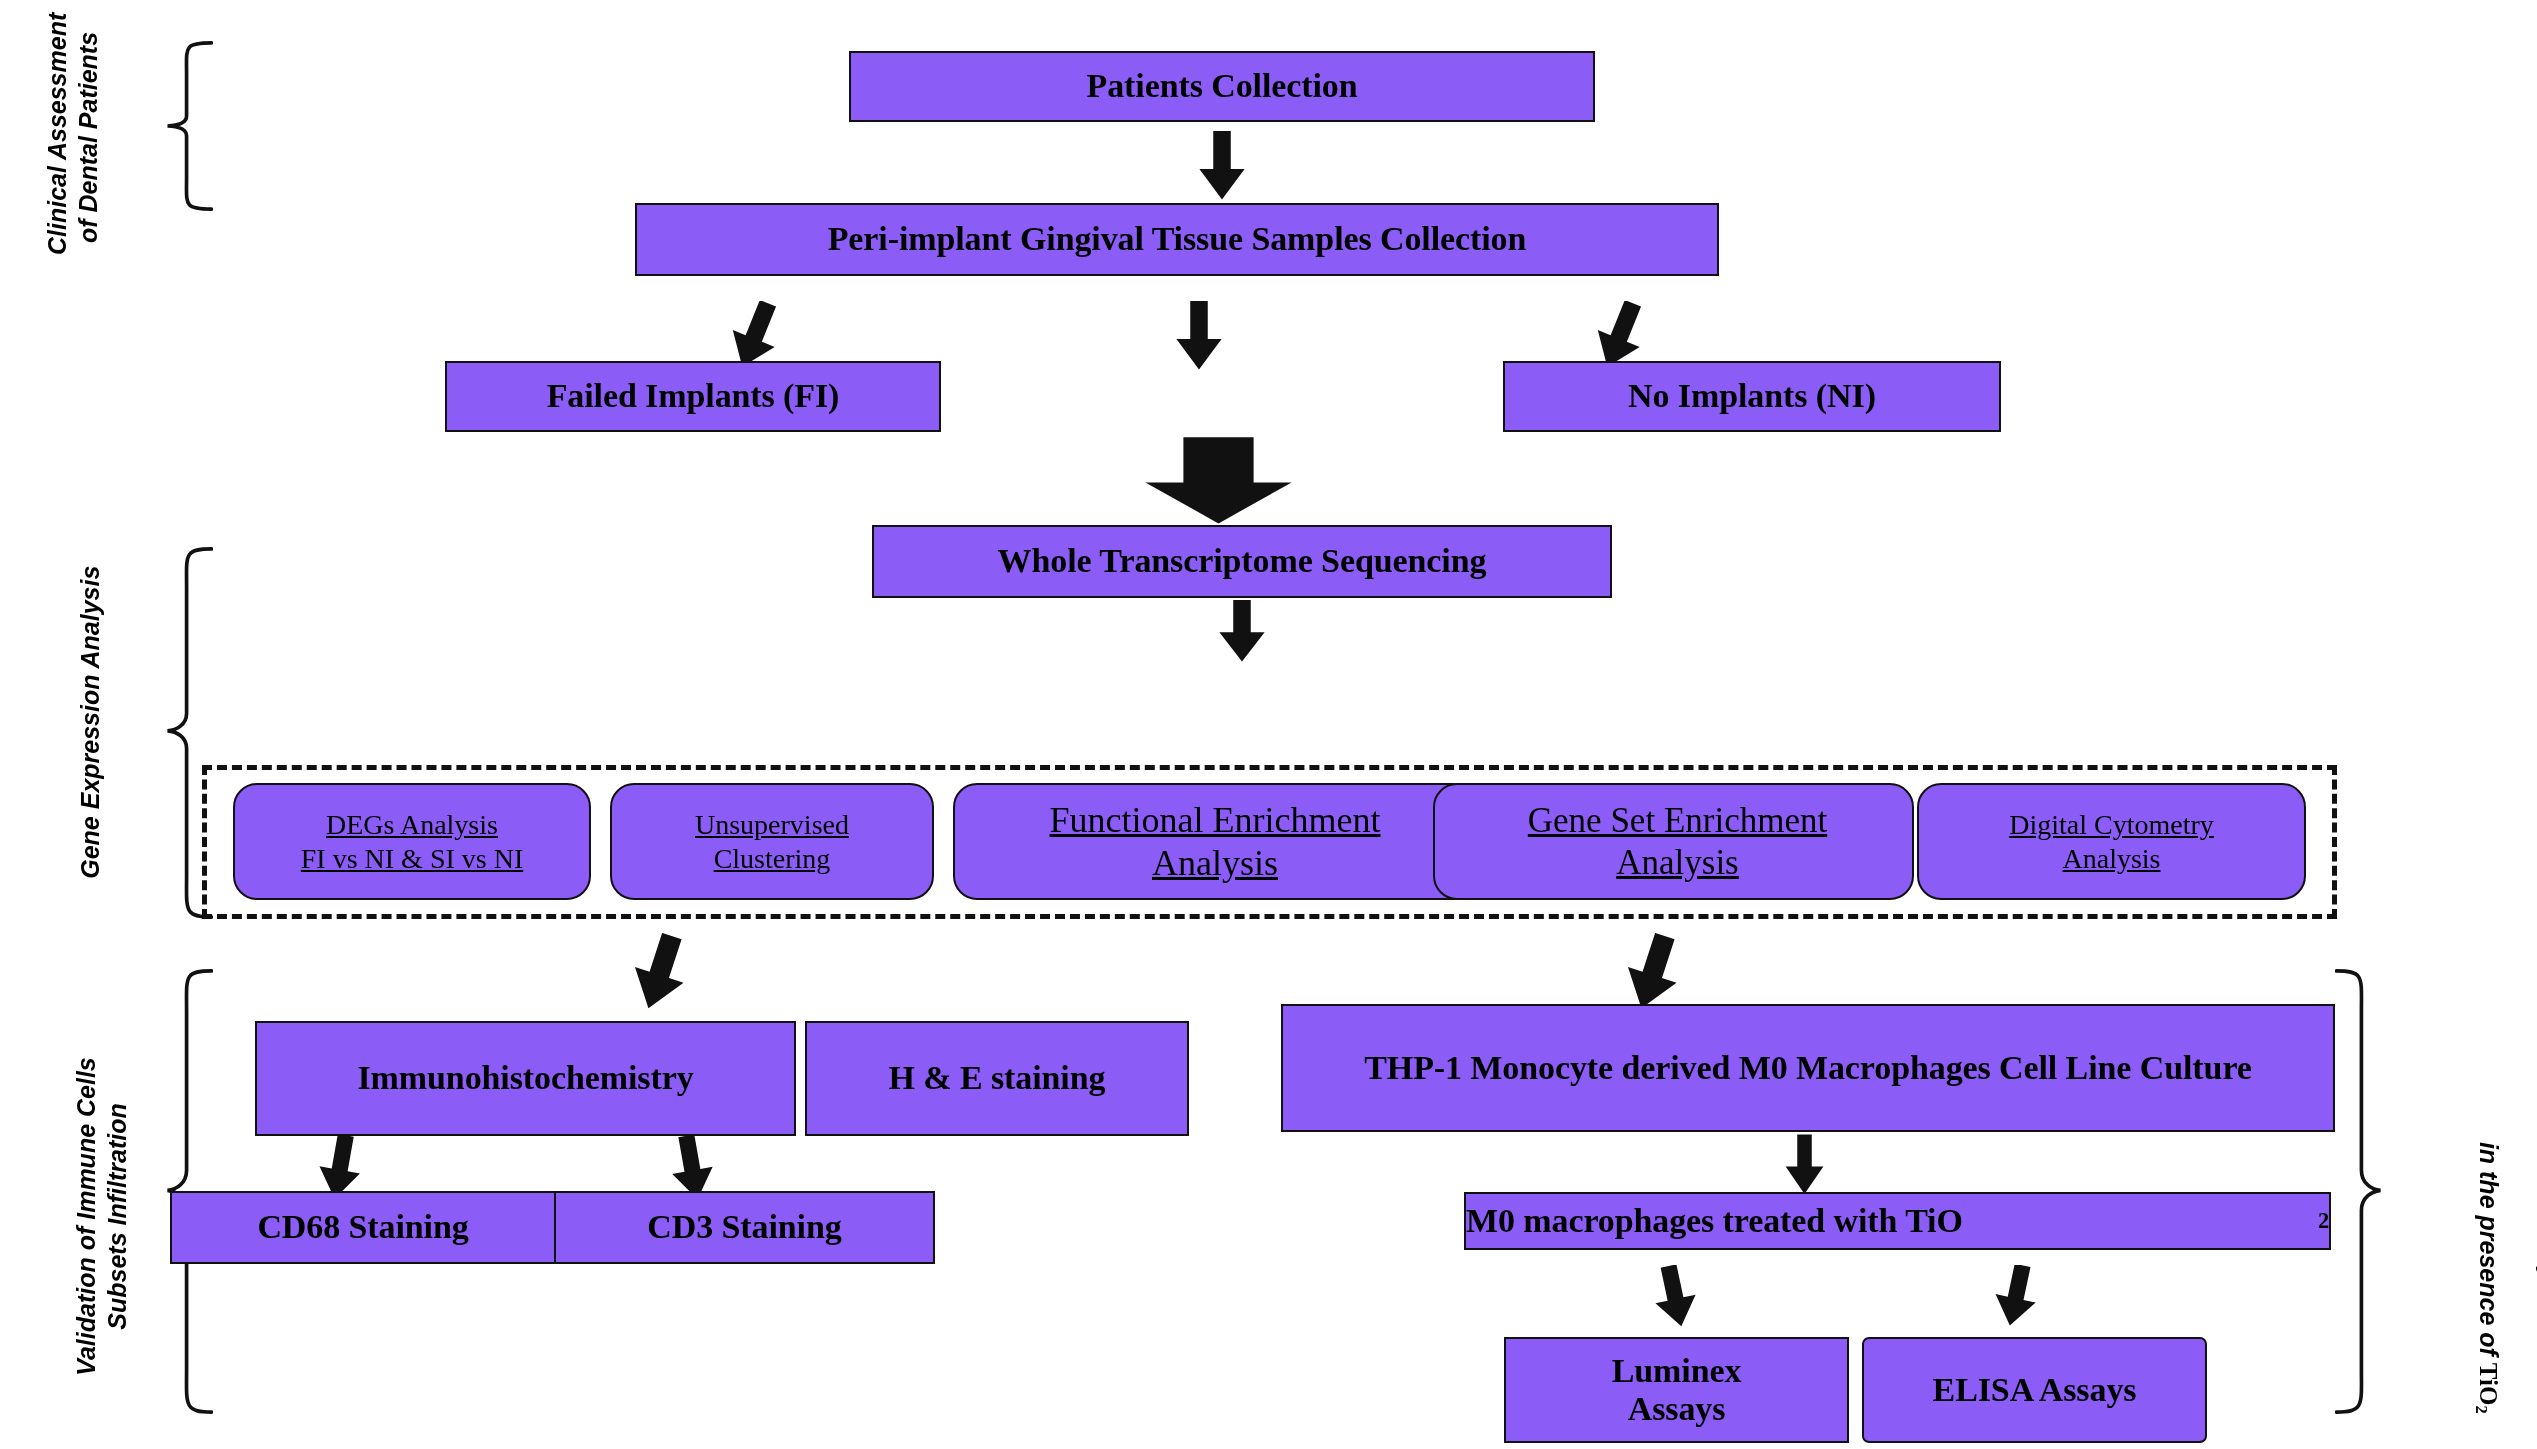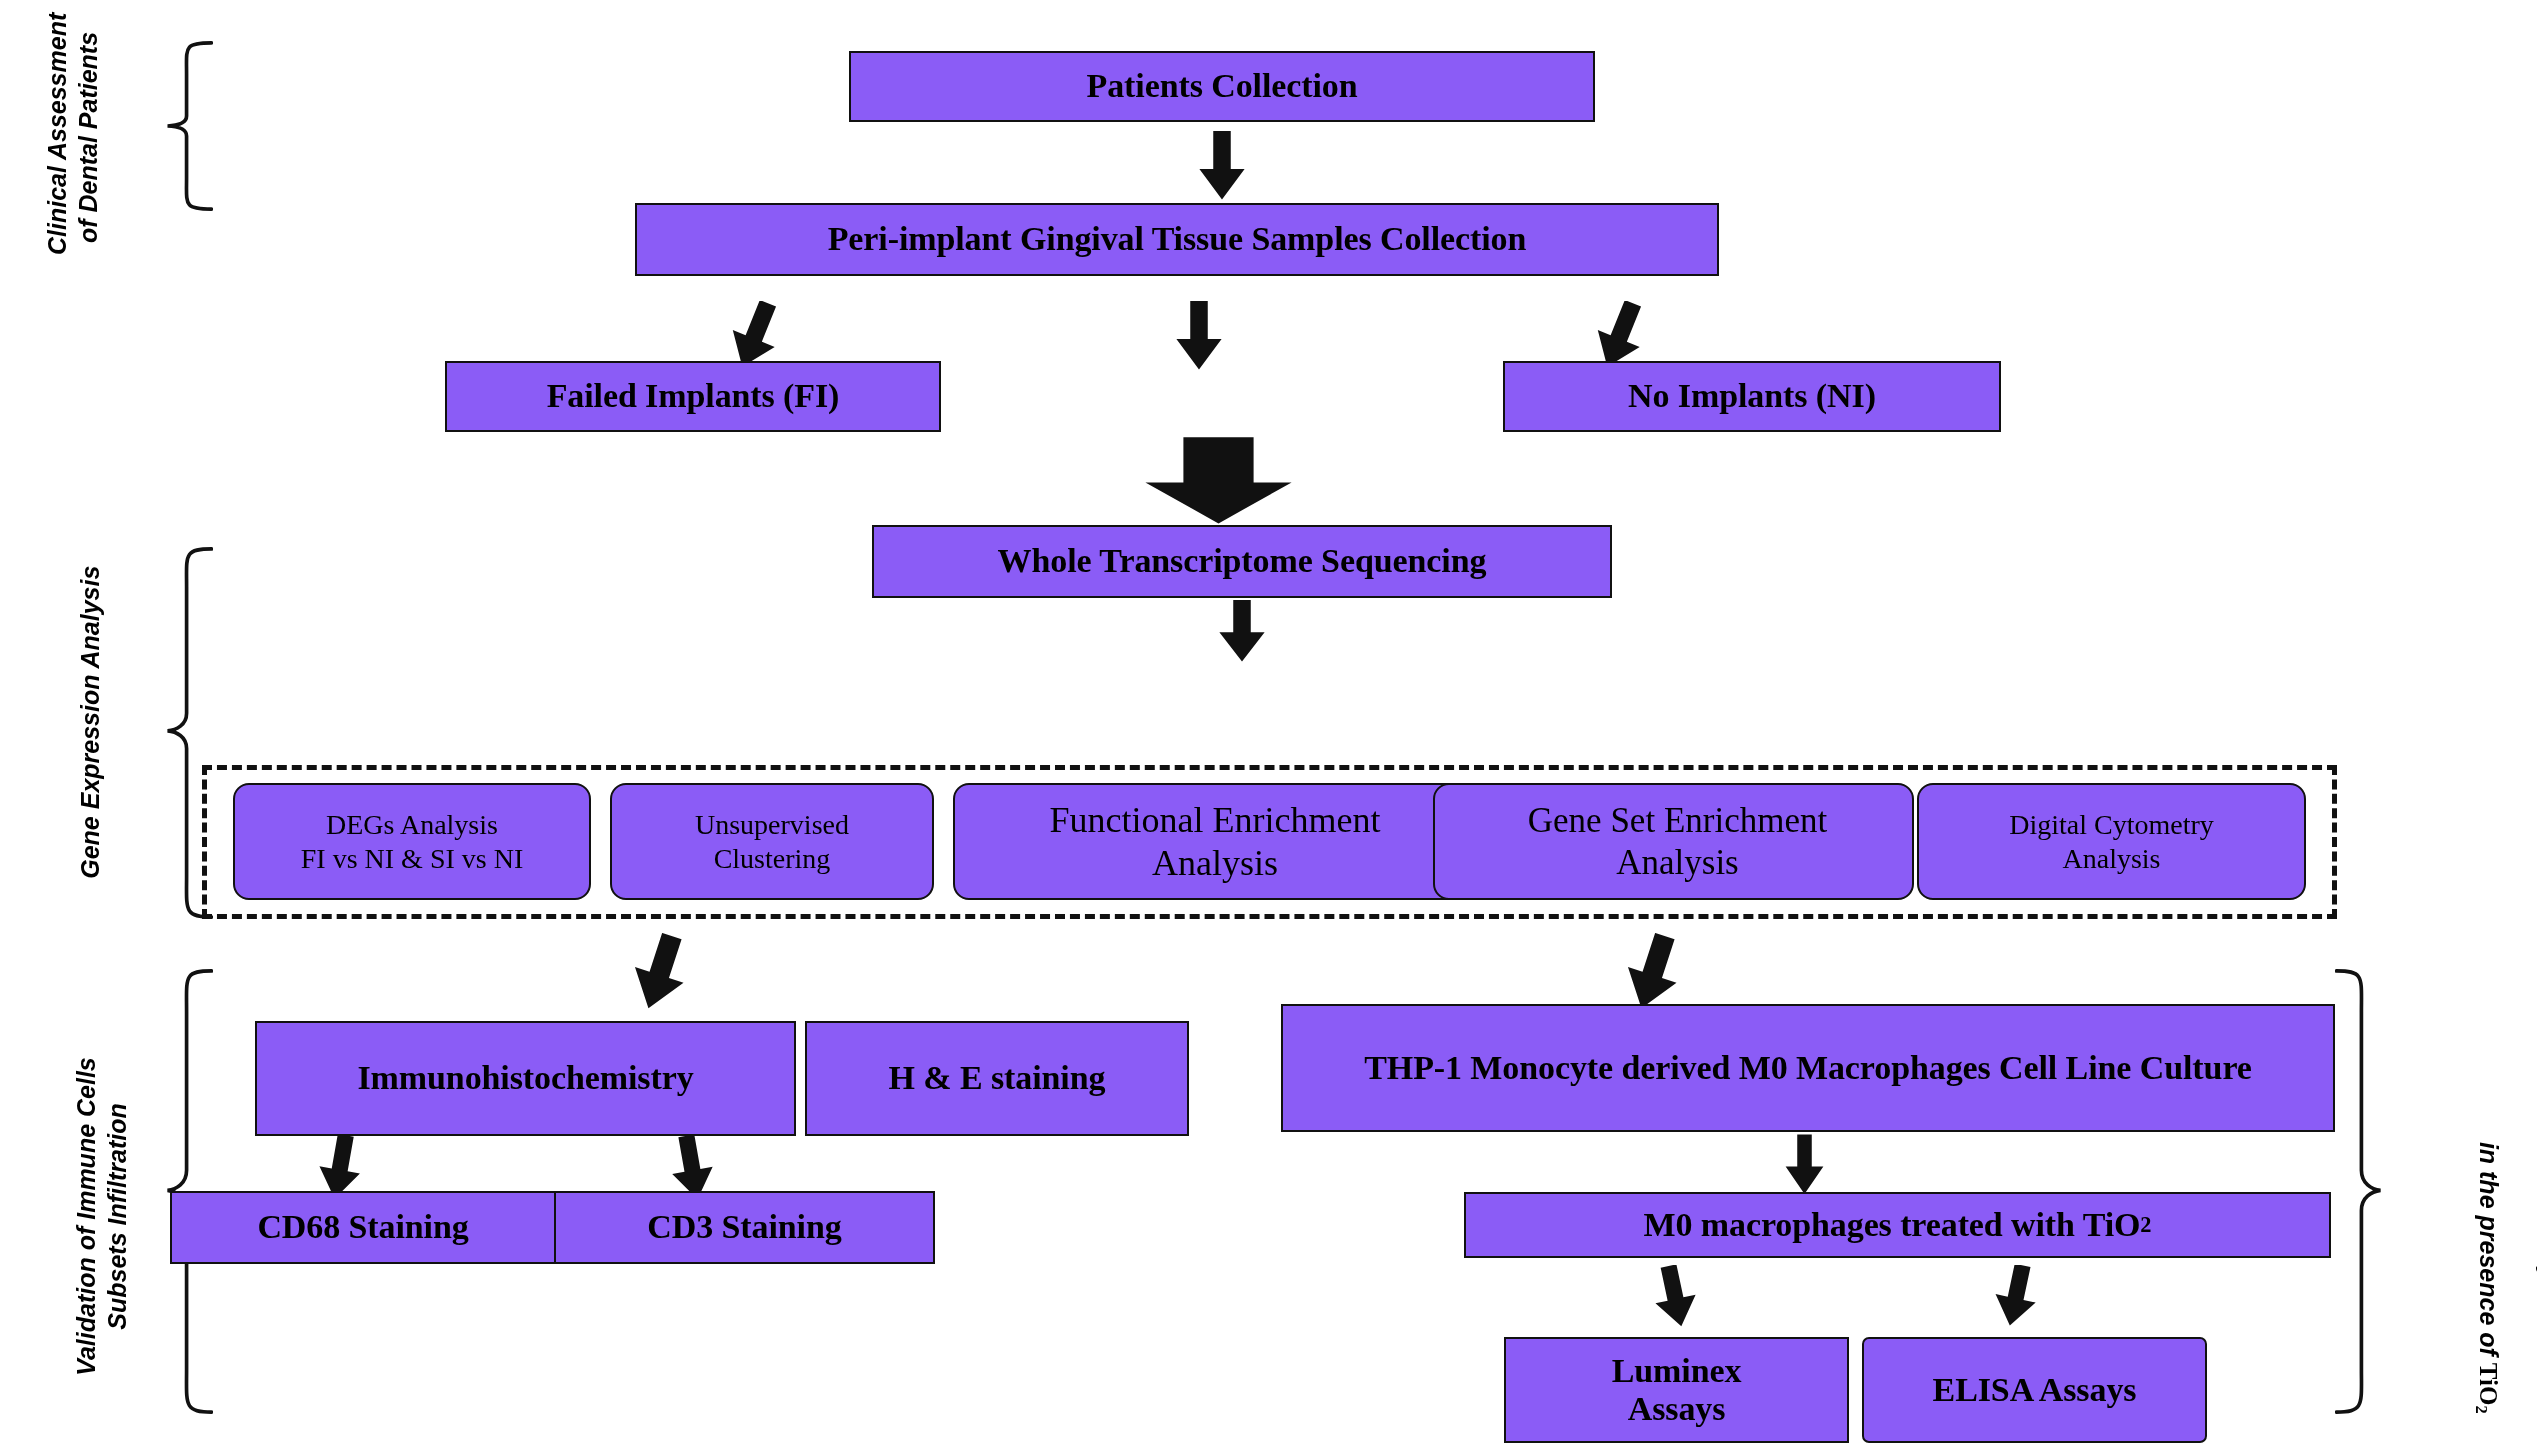--- a/index.html
+++ b/index.html
@@ -8,22 +8,22 @@
 
   
   .node{position:absolute;box-sizing:border-box;display:flex;align-items:center;
         justify-content:center;text-align:center;background:#8b5cf6;color:#000;}
 
   
   .box{border:2.2px solid #111;font-family:"Liberation Serif",serif;font-weight:bold;
        line-height:1.12;letter-spacing:-0.1px;}
 
   
-  .rbox{border:2.2px solid #111;border-radius:16px;font-family:"Liberation Serif",serif;
-        font-weight:normal;line-height:1.18;}
+  .rbox{border:2.2px solid #111;border-radius:24px;font-family:"Liberation Serif",serif;
+        font-weight:normal;line-height:1.18;text-decoration:underline;}
 
   
   .dashed{position:absolute;box-sizing:border-box;
           border:5.1px dashed #111;background:transparent;}
 
   
   .vlabel{position:absolute;font-family:"Liberation Sans",sans-serif;font-weight:bold;
           font-style:italic;color:#000;white-space:pre;line-height:1.22;text-align:center;}
   .vlabel.left{transform-origin:center center;transform:rotate(-90deg);}
   .vlabel.right{transform-origin:center center;transform:rotate(90deg);}
@@ -175,21 +175,21 @@
   <div class="node box" style="left:170px;top:1191px;width:386px;height:73px;font-size:34px;">CD68 Staining</div>
 
   <div class="node box" style="left:554px;top:1191px;width:381px;height:73px;font-size:34px;">CD3 Staining</div>
 
   <div class="node box" style="left:1281px;top:1004px;width:1054px;height:128px;font-size:34px;padding:0 16px;">THP-1 Monocyte derived M0 Macrophages Cell Line Culture</div>
 
   <svg class="arrow" style="left:1782px;top:1134px;" width="45" height="62" viewBox="0 0 62 84">
     <path d="M21 0 L41 0 L41 44 L57 44 L31 82 L5 44 L21 44 Z" fill="#111"></path>
   </svg>
 
-  <div class="node box" style="left:1464px;top:1192px;width:867px;height:66px;font-size:34px;">
+  <div class="node box" style="left:1464px;top:1192px;width:867px;height:58px;font-size:34px;justify-content:space-between;">
     <span>M0 macrophages treated with TiO</span>
       <sub>2</sub>
   </div>
 
   <svg class="arrow" style="left:1650px;top:1265px;" width="53" height="63" viewBox="0 0 72 86">
     <g transform="rotate(-12 36 43)">
       <path d="M23 0 L45 0 L45 46 L62 46 L34 84 L6 46 L23 46 Z" fill="#111"></path>
     </g>
   </svg>
 

